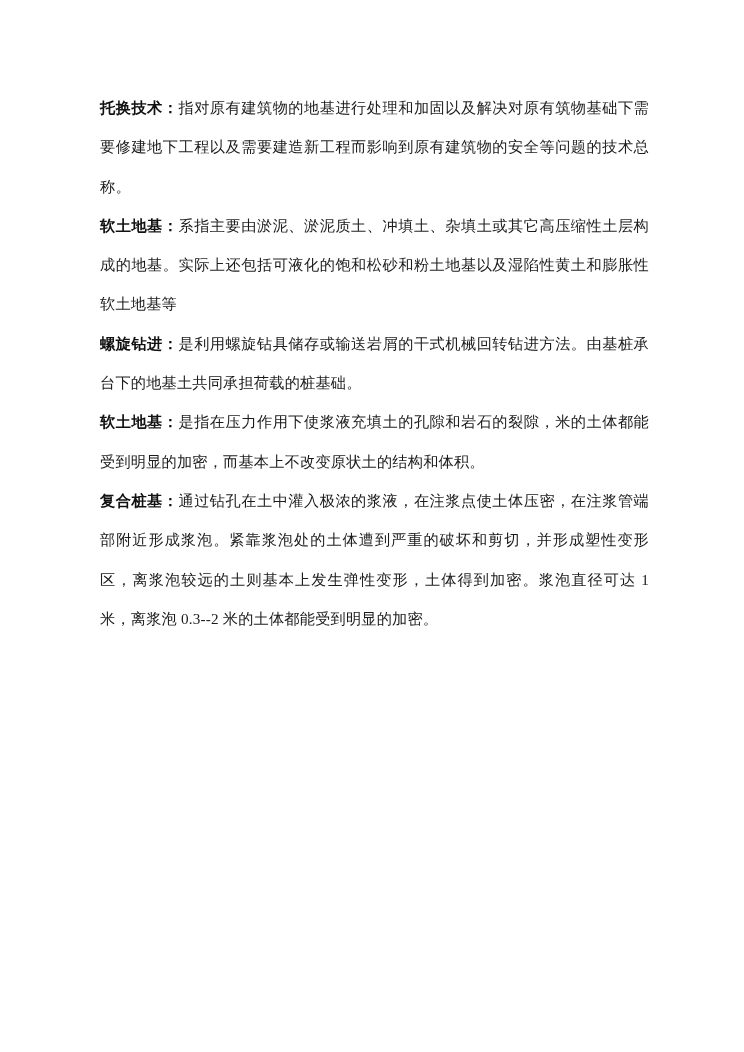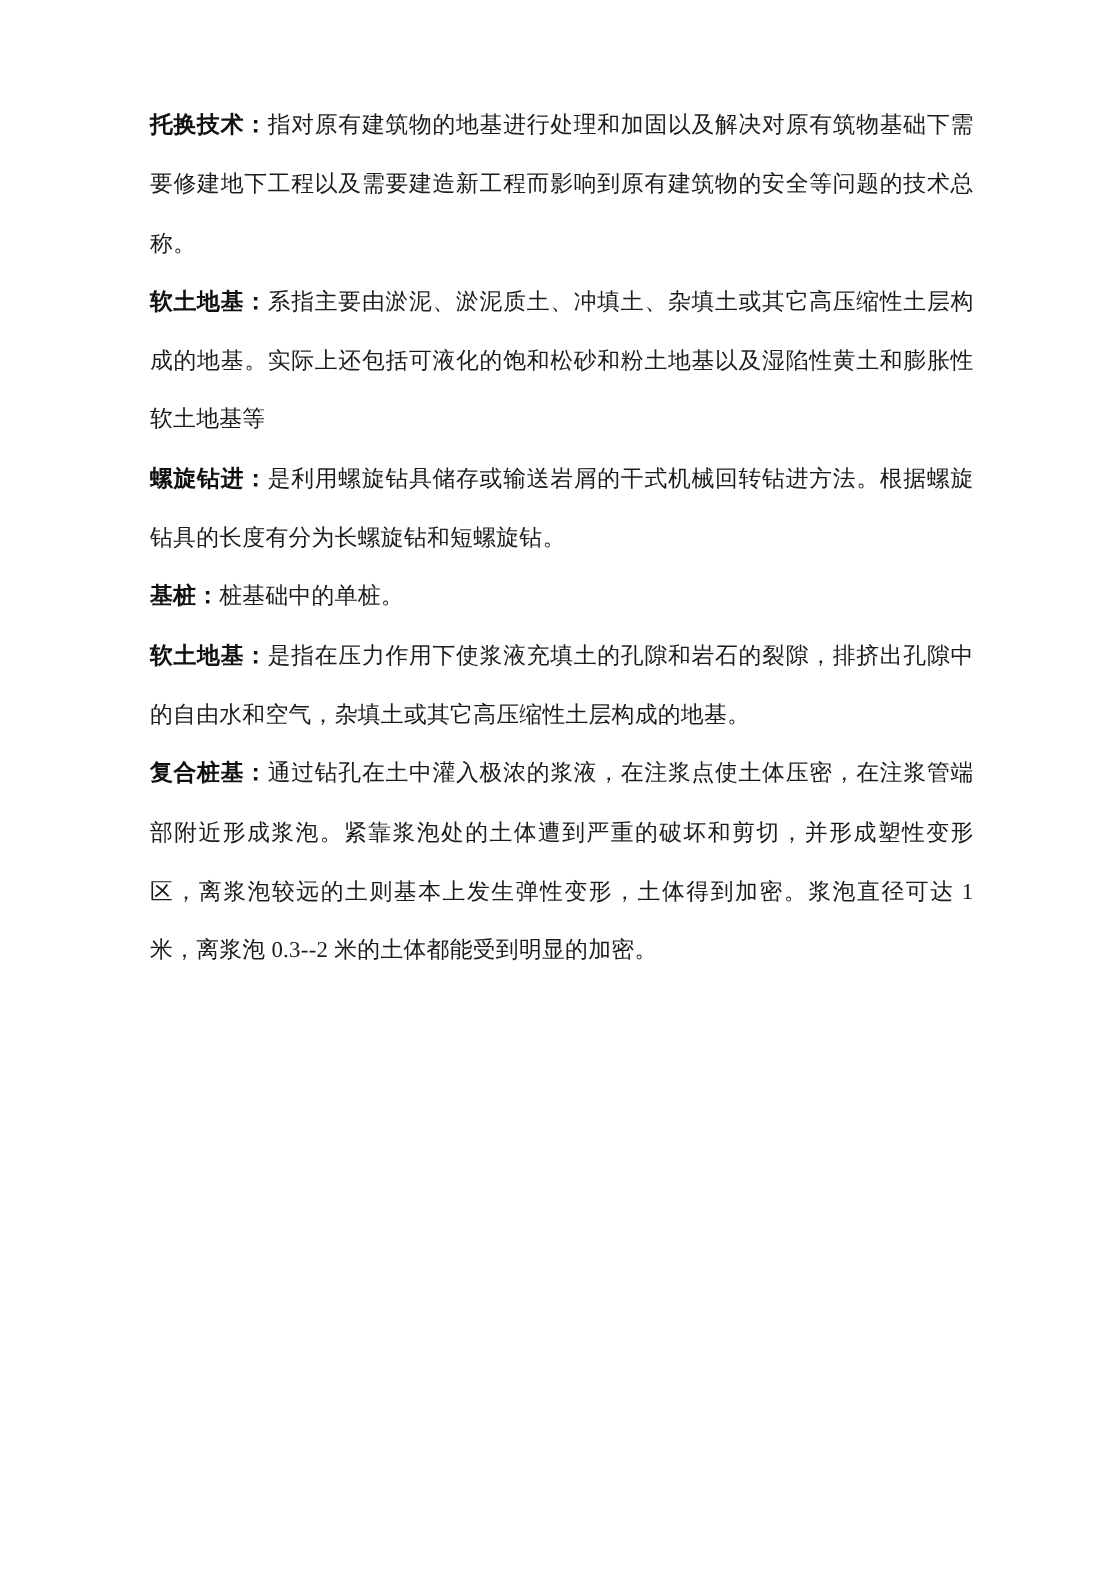--- a/index.html
+++ b/index.html
@@ -6,21 +6,21 @@
     margin: 0;
     padding: 0;
     background: #ffffff;
   }
   .page {
     position: relative;
     width: 744px;
     height: 1052px;
     background: #ffffff;
     box-sizing: border-box;
-    padding: 64px 95px 0 100px;
+    padding: 88px 95px 0 100px;
     overflow: hidden;
     border-radius: 30px;
   }
   .content p.para {
     margin: 0;
     padding: 0;
     font-family: "Liberation Serif", "DejaVu Serif", serif;
     font-size: 15.2px;
     line-height: 39.3px;
     color: #1b1b1b;
@@ -36,26 +36,25 @@
 </head>
 <body>
 
 <div class="page">
   <div class="content">
 
     <p class="para"><strong class="term">托换技术：</strong><span>指对原有建筑物的地基进行处理和加固以及解决对原有筑物基础下需要修建地下工程以及需要建造新工程而影响到原有建筑物的安全等问题的技术总称。</span></p>
 
     <p class="para"><strong class="term">软土地基：</strong><span>系指主要由淤泥、淤泥质土、冲填土、杂填土或其它高压缩性土层构成的地基。实际上还包括可液化的饱和松砂和粉土地基以及湿陷性黄土和膨胀性软土地基等</span></p>
 
-    <p class="para"><strong class="term">螺旋钻进：</strong><span>是利用螺旋钻具储存或输送岩屑的干式机械回转钻进方法。根据螺旋钻具的长度有分为长螺旋钻和短螺旋钻。</span></p>
+    <p class="para"><strong class="term">螺旋钻进：</strong><span>是利用螺旋钻具储存或输送岩屑的干式机械回转钻进方法。由基桩承台下的地基土共同承担荷载的桩基础。</span></p>
 
 
-    <p class="para"><strong class="term">基桩：</strong><span>桩基础中的单桩。</span></p>
 
 
-    <p class="para"><strong class="term">软土地基：</strong><span>是指在压力作用下使浆液充填土的孔隙和岩石的裂隙，排挤出孔隙中的自由水和空气，杂填土或其它高压缩性土层构成的地基。</span></p>
+    <p class="para"><strong class="term">软土地基：</strong><span>是指在压力作用下使浆液充填土的孔隙和岩石的裂隙，米的土体都能受到明显的加密，而基本上不改变原状土的结构和体积。</span></p>
 
 
     <p class="para"><strong class="term">复合桩基：</strong><span>通过钻孔在土中灌入极浓的浆液，在注浆点使土体压密，在注浆管端部附近形成浆泡。紧靠浆泡处的土体遭到严重的破坏和剪切，并形成塑性变形区，离浆泡较远的土则基本上发生弹性变形，土体得到加密。浆泡直径可达 1 米，离浆泡 0.3--2 米的土体都能受到明显的加密。</span></p>
 
 
   </div>
 </div>
 
 </body></html>

